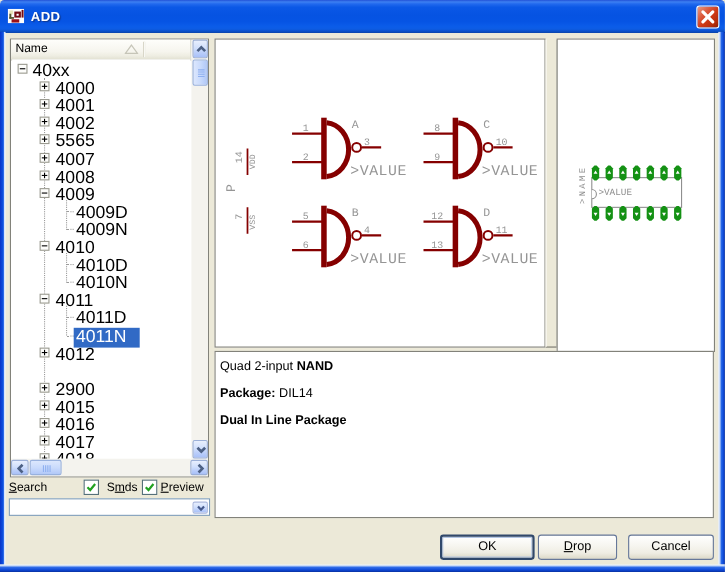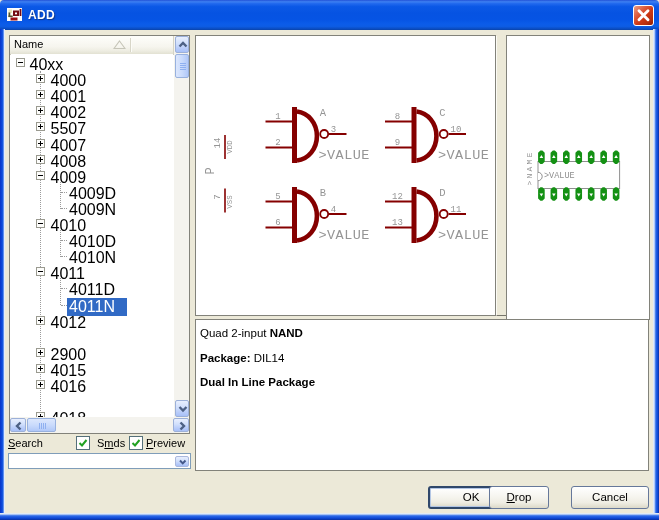--- a/index.html
+++ b/index.html
@@ -55,22 +55,22 @@
 #combo{left:8px;top:453px;width:183px;height:16px;background:#fff;border:1px solid #7f9db9;box-sizing:border-box;}
 #combobtn{position:absolute;right:1px;top:1.5px;width:14px;height:11.5px;box-sizing:border-box;border:1px solid #aab8dd;border-radius:2px;
  background:linear-gradient(180deg,#e8effe 0%,#d0dffc 45%,#bccffa 70%,#a8c0f8 100%);}
 
 .dline{position:absolute;left:4px;font-size:11.5px;color:#000;}
 
 .btn{position:absolute;top:486px;height:23px;border:1px solid #66789a;border-radius:3px;
  background:linear-gradient(180deg,#ffffff 0%,#f6f5ef 45%,#efede3 75%,#dcd9c8 100%);
  font-size:11.5px;color:#000;text-align:center;line-height:21px;box-sizing:border-box;}
 #okbtn{left:400px;width:86px;border:2px solid #30486b;
- box-shadow:inset 0 0 0 1px #b3c6e4;line-height:18px;margin-left:28px;}
-#dropbtn{left:489px;width:60px;}
+ box-shadow:inset 0 0 0 1px #b3c6e4;line-height:18px;}
+#dropbtn{left:489px;width:72px;}
 #cancelbtn{left:571px;width:78px;}
 </style>
 </head>
 <body>
 
 <div id="titlebar" class="abs"></div>
 <div id="brdL" class="abs"></div>
 <div id="brdR" class="abs"></div>
 <div id="brdB" class="abs"></div>
 <svg class="abs" style="left:7px;top:8px" width="15" height="14" viewBox="0 0 15 14">
@@ -100,36 +100,37 @@
   </div>
   <div id="treeview" class="abs">
       <div class="dotv" style="left:29px;top:17px;height:346.20000000000005px"></div>
       <div class="dotv" style="left:49px;top:127.70000000000002px;height:27.19999999999999px"></div>
       <div class="dotv" style="left:49px;top:176px;height:27.200000000000017px"></div>
       <div class="dotv" style="left:49px;top:224.3px;height:27.19999999999999px"></div>
       <div class="row" style="left:0;top:1px;width:162px"><div class="tb" style="left:4.5px;top:3px"><span class="h"></span></div><span class="lbl" style="left:18.5px">40xx</span></div>
       <div class="row" style="left:0;top:17.099999999999994px;width:162px"><div class="tb" style="left:24.5px;top:3px"><span class="h"></span><span class="v"></span></div><span class="lbl" style="left:39.5px">4000</span></div>
       <div class="row" style="left:0;top:33.2px;width:162px"><div class="tb" style="left:24.5px;top:3px"><span class="h"></span><span class="v"></span></div><span class="lbl" style="left:39.5px">4001</span></div>
       <div class="row" style="left:0;top:49.30000000000001px;width:162px"><div class="tb" style="left:24.5px;top:3px"><span class="h"></span><span class="v"></span></div><span class="lbl" style="left:39.5px">4002</span></div>
-      <div class="row" style="left:0;top:65.4px;width:162px"><div class="tb" style="left:24.5px;top:3px"><span class="h"></span><span class="v"></span></div><span class="lbl" style="left:39.5px">5507</span></div>
+      <div class="row" style="left:0;top:65.4px;width:162px"><div class="tb" style="left:24.5px;top:3px"><span class="h"></span><span class="v"></span></div><span class="lbl" style="left:39.5px">5565</span></div>
       <div class="row" style="left:0;top:81.5px;width:162px"><div class="tb" style="left:24.5px;top:3px"><span class="h"></span><span class="v"></span></div><span class="lbl" style="left:39.5px">4007</span></div>
       <div class="row" style="left:0;top:97.60000000000002px;width:162px"><div class="tb" style="left:24.5px;top:3px"><span class="h"></span><span class="v"></span></div><span class="lbl" style="left:39.5px">4008</span></div>
       <div class="row" style="left:0;top:113.70000000000002px;width:186px"><div class="tb" style="left:24.5px;top:3px"><span class="h"></span></div><span class="lbl" style="left:39.5px">4009</span></div>
       <div class="row" style="left:0;top:129.8px;width:162px"><div class="doth" style="left:50px;top:8px;width:6px"></div><span class="lbl" style="left:58px">4009D</span></div>
       <div class="row" style="left:0;top:145.9px;width:162px"><div class="doth" style="left:50px;top:8px;width:6px"></div><span class="lbl" style="left:58px">4009N</span></div>
       <div class="row" style="left:0;top:162px;width:162px"><div class="tb" style="left:24.5px;top:3px"><span class="h"></span></div><span class="lbl" style="left:39.5px">4010</span></div>
       <div class="row" style="left:0;top:178.10000000000002px;width:133px"><div class="doth" style="left:50px;top:8px;width:6px"></div><span class="lbl" style="left:58px">4010D</span></div>
       <div class="row" style="left:0;top:194.20000000000002px;width:162px"><div class="doth" style="left:50px;top:8px;width:6px"></div><span class="lbl" style="left:58px">4010N</span></div>
       <div class="row" style="left:0;top:210.3px;width:162px"><div class="tb" style="left:24.5px;top:3px"><span class="h"></span></div><span class="lbl" style="left:39.5px">4011</span></div>
       <div class="row" style="left:0;top:226.40000000000003px;width:162px"><div class="doth" style="left:50px;top:8px;width:6px"></div><span class="lbl" style="left:58px">4011D</span></div>
       <div class="row" style="left:0;top:242.5px;width:162px"><div class="doth" style="left:50px;top:8px;width:6px"></div><span class="lbl sel" style="left:58px">4011N</span></div>
       <div class="row" style="left:0;top:258.6px;width:142px"><div class="tb" style="left:24.5px;top:3px"><span class="h"></span><span class="v"></span></div><span class="lbl" style="left:39.5px">4012</span></div>
       <div class="row" style="left:0;top:290.8px;width:162px"><div class="tb" style="left:24.5px;top:3px"><span class="h"></span><span class="v"></span></div><span class="lbl" style="left:39.5px">2900</span></div>
       <div class="row" style="left:0;top:306.90000000000003px;width:136px"><div class="tb" style="left:24.5px;top:3px"><span class="h"></span><span class="v"></span></div><span class="lbl" style="left:39.5px">4015</span></div>
       <div class="row" style="left:0;top:323px;width:162px"><div class="tb" style="left:24.5px;top:3px"><span class="h"></span><span class="v"></span></div><span class="lbl" style="left:39.5px">4016</span></div>
+      <div class="row" style="left:0;top:339.1px;width:162px"><div class="tb" style="left:24.5px;top:3px"><span class="h"></span><span class="v"></span></div><span class="lbl" style="left:39.5px">4017</span></div>
       <div class="row" style="left:0;top:355.20000000000005px;width:162px"><div class="tb" style="left:24.5px;top:3px"><span class="h"></span><span class="v"></span></div><span class="lbl" style="left:39.5px">4018</span></div>
     </div>
   <div id="vtrack" class="abs">
     <div class="sbtn" style="left:1px;top:0px;width:14px;height:17px">
       <svg width="14" height="16" viewBox="0 0 14 16">
           <path d="M3.5 9.5 L7 6 L10.5 9.5" fill="none" stroke="#4d6185" stroke-width="2.4"></path>
         </svg>
     </div>
     <div class="sthumbV" style="left:1px;top:18px;width:14px;height:24px">
       <svg width="14" height="24" viewBox="0 0 14 24">

